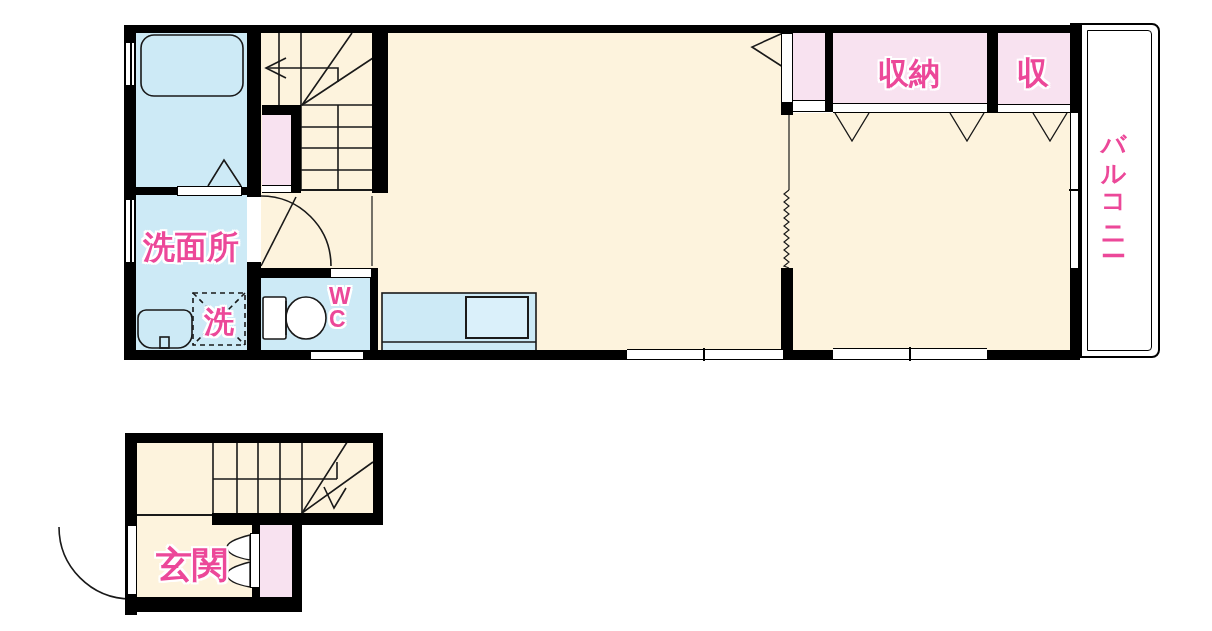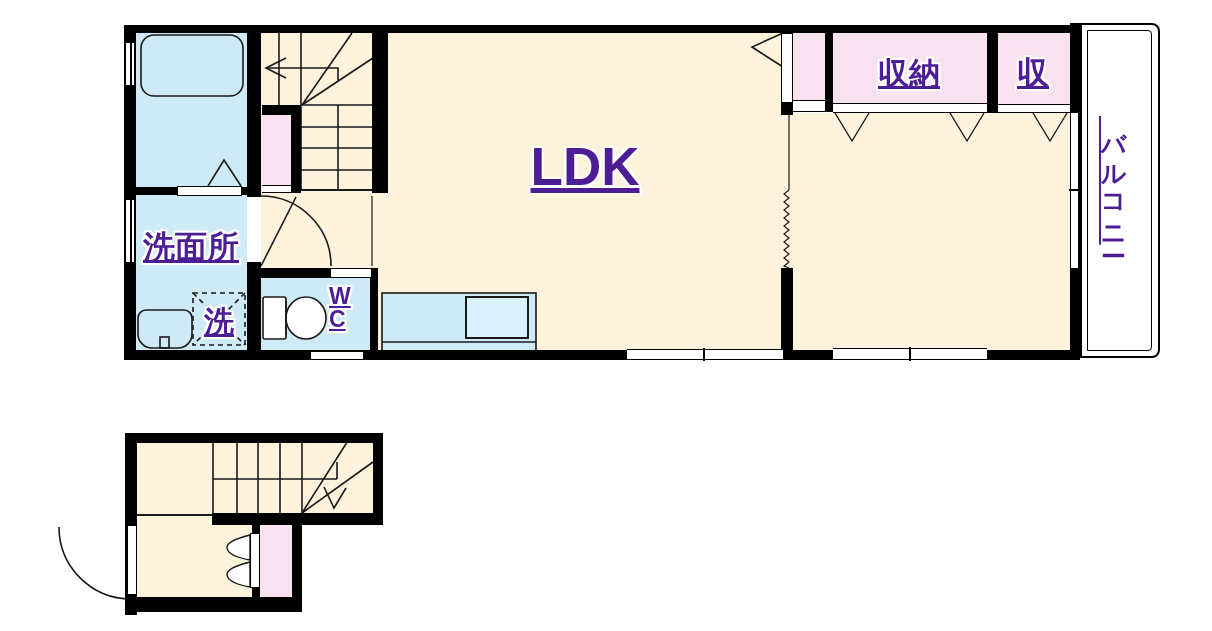--- a/index.html
+++ b/index.html
@@ -10,23 +10,23 @@
   .fl{background:#fdf3dd;}
   .bl{background:#cdeaf6;}
   .pk{background:#f8e2f0;}
   .band{background:#fff;border-top:1.5px solid #000;border-bottom:1.5px solid #000;}
   .vband{background:#fff;border-left:1.5px solid #000;border-right:1.5px solid #000;}
   .door{background:#fff;border:1.5px solid #000;}
   .gap{background:#fff;}
   .tick-v{background:#000;width:2px;}
   .tick-h{background:#000;height:2px;}
   svg{position:absolute;left:0;top:0;pointer-events:none;}
-  .lbl{position:absolute;color:#4c1d95;font-weight:600;white-space:nowrap;
+  .lbl{position:absolute;color:#ec4899;font-weight:600;white-space:nowrap;
        text-shadow:-2px -2px 0 #fff,2px -2px 0 #fff,-2px 2px 0 #fff,2px 2px 0 #fff,
-                   0 -2px 0 #fff,0 2px 0 #fff,-2px 0 0 #fff,2px 0 0 #fff;text-decoration:underline;}
+                   0 -2px 0 #fff,0 2px 0 #fff,-2px 0 0 #fff,2px 0 0 #fff;}
   .center{text-align:center;}
   .balcony-outer{background:#fff;border:2px solid #000;border-radius:0 8px 8px 0;}
   .balcony-inner{position:absolute;left:5px;top:5px;right:6px;bottom:5px;
                  border:1.5px solid #000;border-radius:0 4px 4px 0;}
   .wc-lbl{white-space:normal;word-break:break-all;line-height:1.02;}
 </style>
 </head>
 <body>
 
 <div id="stage">
@@ -179,18 +179,18 @@
   <div class="gap" style="left:247px;top:197px;width:14px;height:65px;"></div>
   <div class="door" style="left:177px;top:186px;width:65px;height:10px;"></div>
   <div class="door" style="left:330px;top:268px;width:42px;height:10px;"></div>
   <div class="door" style="left:781px;top:33px;width:12px;height:70px;"></div>
   <div class="door" style="left:127px;top:525px;width:10px;height:70px;"></div>
   <div class="door" style="left:250px;top:533px;width:10px;height:55px;"></div>
 
   <div class="lbl" style="left:143px;top:226px;font-size:32px;">洗面所</div>
   <div class="lbl" style="left:204px;top:302px;font-size:30px;">洗</div>
   <div class="lbl wc-lbl" style="left:329px;top:285px;width:30px;font-size:23px;">WC</div>
-  <div class="lbl center" style="left:480px;top:136px;width:210px;font-size:53px;">LDK</div>
   <div class="lbl" style="left:878px;top:53px;font-size:31px;">収納</div>
   <div class="lbl" style="left:1017px;top:52px;font-size:32px;">収</div>
   <div class="lbl" style="left:1098px;top:116px;font-size:25px;letter-spacing:3px;writing-mode:vertical-rl;text-shadow:none;font-weight:600;">バルコニー</div>
+  <div class="lbl" style="left:156px;top:541px;font-size:36px;">玄関</div>
 
 </div>
 
 </body></html>

